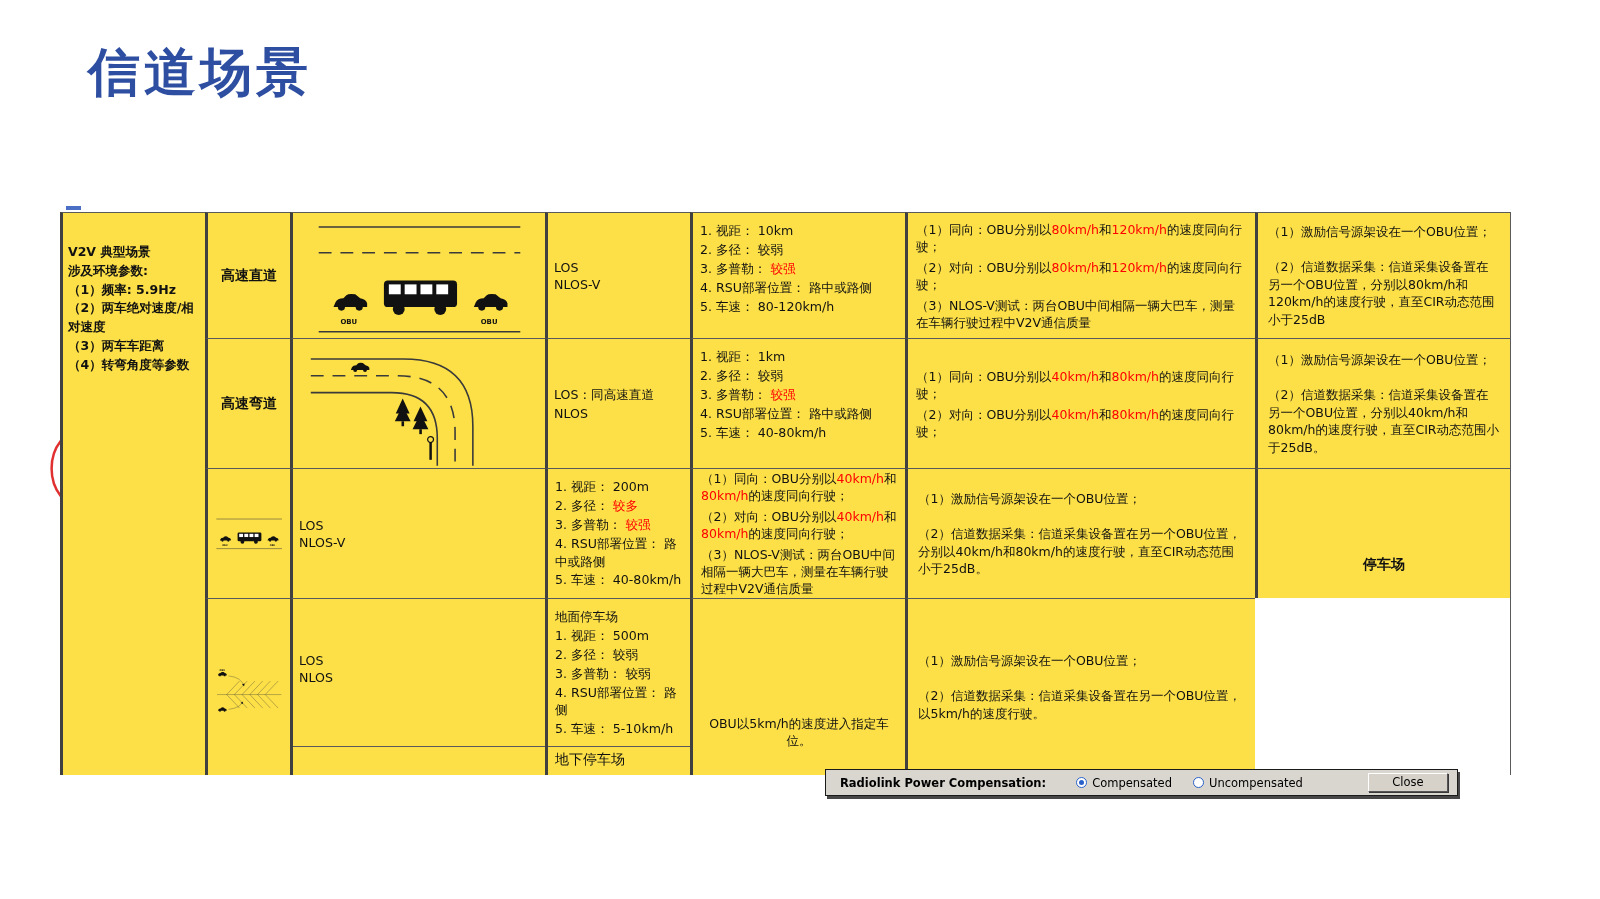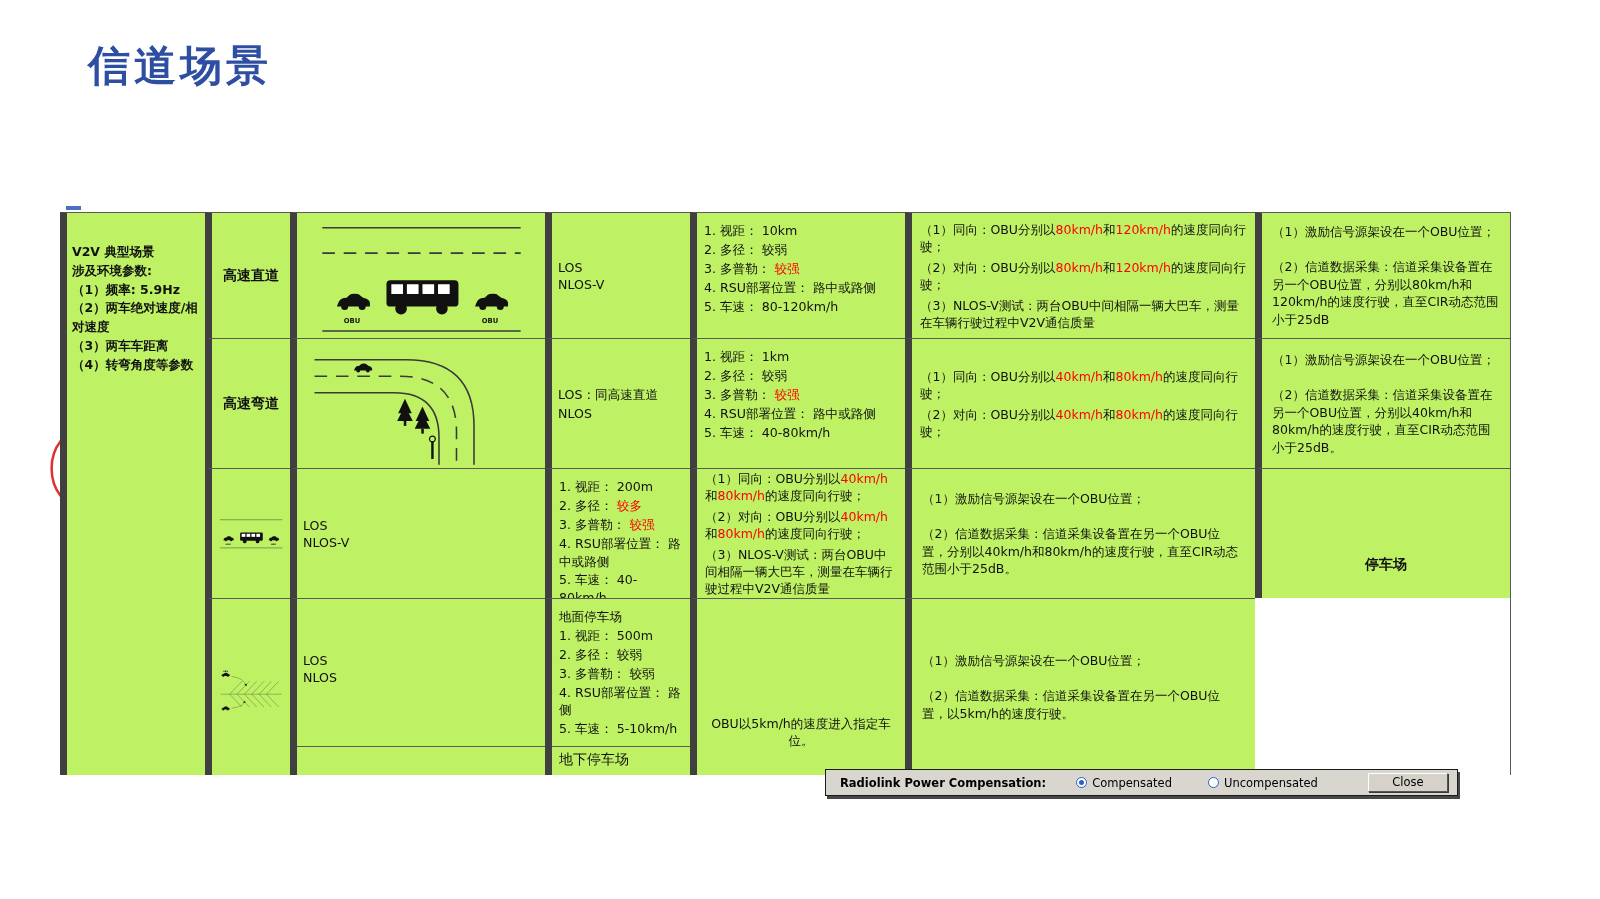--- a/index.html
+++ b/index.html
@@ -1,32 +1,32 @@
 <!DOCTYPE html>
 <html><head>
 <meta charset="utf-8">
 <style>
   html,body{margin:0;padding:0;}
   body{font-family:"DejaVu Sans","Liberation Sans",sans-serif;background:#ffffff;}
   .page{position:relative;width:1600px;height:899px;background:#ffffff;overflow:hidden;color:#111;}
 
-  .title{position:absolute;left:88px;top:38px;margin:0;font-size:42px;font-weight:700;
+  .title{position:absolute;left:88px;top:38px;margin:0;font-size:52px;font-weight:700;
          color:#2E4EA1;letter-spacing:4px;}
 
   .blue-mark{position:absolute;left:66px;top:206px;width:15px;height:4px;background:#4a6fc4;}
 
   .red-arc{position:absolute;left:36px;top:426px;width:50px;height:85px;}
 
   
   .table{position:absolute;left:60px;top:212px;width:1450px;height:563px;display:grid;
          grid-template-columns:145px 85px 255px 145px 215px 350px 255px;
          grid-template-rows:126px 130px 130px 177px;
          overflow:hidden;border-right:1px solid #5a5a5a;}
-  .cell{border-left:7px solid #404040;border-top:1px solid #5a5a5a;box-sizing:border-box;
-        position:relative;overflow:hidden;background:#bef264;}
+  .cell{border-left:3px solid #404040;border-top:1px solid #5a5a5a;box-sizing:border-box;
+        position:relative;overflow:hidden;background:#fde047;}
 
   .c-params{grid-column:1;grid-row:1 / span 4;padding:30px 6px 0 5px;font-size:12.5px;line-height:1.5;}
   .p-head{font-weight:700;}
   .p-item{font-weight:700;}
 
   .c-name{display:flex;align-items:center;justify-content:center;font-size:14px;font-weight:600;}
   .c-name.split{align-items:flex-end;padding-bottom:24px;}
 
   .c-img{display:flex;align-items:stretch;justify-content:center;}
   .c-img svg{width:100%;height:100%;display:block;}
@@ -57,21 +57,21 @@
   .road{stroke:#3a3a3a;stroke-width:1.6;fill:none;}
   .dash{stroke-dasharray:13 9;}
   .thin{stroke-width:1.1;}
   .obu{font-size:7px;fill:#111;font-weight:bold;}
 
   
   .dialog{position:absolute;left:825px;top:769px;width:633px;height:27px;background:#d9d6cf;
           border:1px solid #1a1a1a;box-shadow:2px 3px 0 rgba(25,25,25,.8);
           display:flex;align-items:center;font-size:11.5px;z-index:6;box-sizing:border-box;color:#000;}
   .dlg-label{margin-left:14px;font-weight:bold;}
-  .radios{display:flex;gap:36px;margin-left:30px;align-items:center;}
+  .radios{display:flex;gap:21px;margin-left:30px;align-items:center;}
   .opt{display:flex;align-items:center;gap:5px;}
   .radio{width:11px;height:11px;border-radius:50%;border:1.4px solid #2A61C8;display:inline-block;
          position:relative;background:#fff;box-sizing:border-box;}
   .radio.sel::after{content:"";position:absolute;left:2px;top:2px;right:2px;bottom:2px;
          background:#2A61C8;border-radius:50%;}
   .close-btn{margin-left:auto;margin-right:9px;width:80px;height:19px;background:#d6d2ca;
          font-family:inherit;font-size:11.5px;line-height:15px;padding:0;
          border-top:1px solid #ffffff;border-left:1px solid #ffffff;
          border-right:1px solid #555;border-bottom:1px solid #555;
          box-shadow:1px 1px 0 #3a3a3a;color:#000;}

